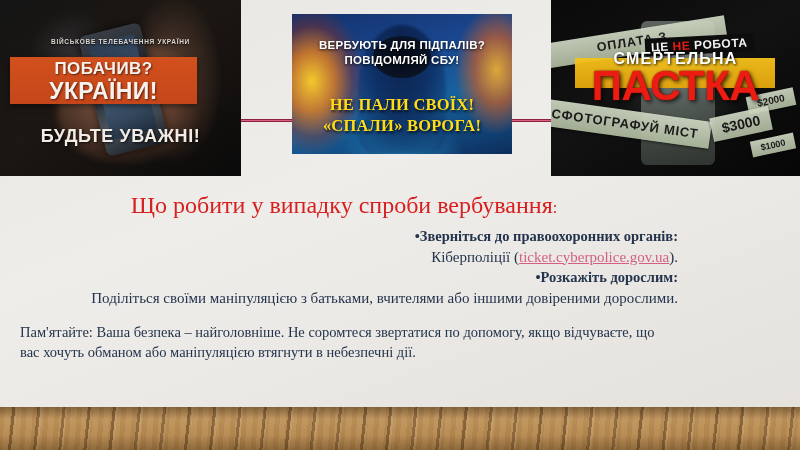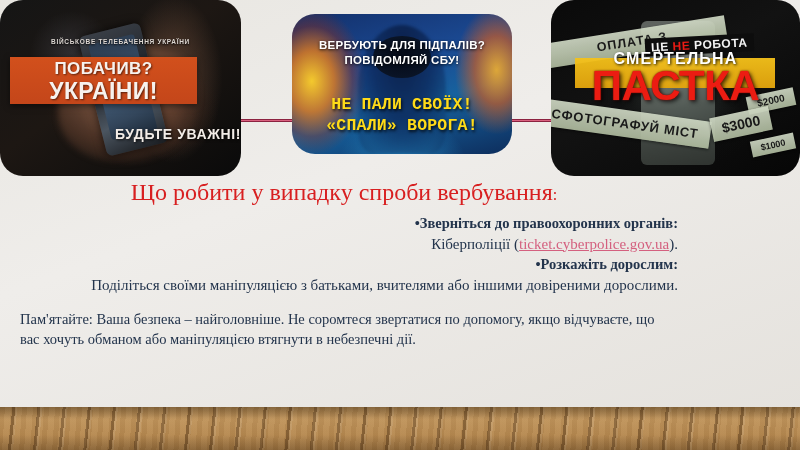--- a/index.html
+++ b/index.html
@@ -26,21 +26,20 @@
     background: linear-gradient(to bottom, #8c2240 0%, #8c2240 34%, #d9617f 34%, #d9617f 67%, #8c2240 67%, #8c2240 100%);
     z-index: 1;
   }
 
   
   .photo {
     position: absolute;
     z-index: 2;
     overflow: hidden;
     background: #0b0b0b;
-    border-radius: 23px;
   }
 
   
   #photo-left {
     left: 0;
     top: 0;
     width: 234px;
     height: 176px;
     background:
       radial-gradient(ellipse 120px 80px at 55% 62%, rgba(150,96,70,0.55) 0%, rgba(60,33,24,0.3) 45%, rgba(0,0,0,0) 72%),
@@ -113,25 +112,25 @@
     letter-spacing: 0.4px;
     text-shadow: 1px 1px 2px rgba(0,0,0,.55);
   }
   #left-headline-1 { top: 59px; font-size: 17px; }
   #left-headline-2 { top: 78px; font-size: 23px; }
   #left-subline {
     position: absolute;
     left: 0;
     top: 126px;
     width: 100%;
-    text-align: right;
+    text-align: center;
     color: #f2ece7;
     font-family: "Liberation Sans", sans-serif;
     font-weight: bold;
-    font-size: 14px;
+    font-size: 18px;
     letter-spacing: 0.6px;
     text-shadow: 1px 1px 3px rgba(0,0,0,.8);
   }
 
   
   #photo-center {
     left: 292px;
     top: 14px;
     width: 220px;
     height: 140px;
@@ -175,21 +174,21 @@
     text-shadow: 0 1px 3px rgba(0,0,0,.85);
     z-index: 3;
   }
   #center-bottom-text {
     position: absolute;
     left: 0;
     top: 80px;
     width: 100%;
     text-align: center;
     color: #ffdb18;
-    font-family: Liberation Mono, monospace;
+    font-family: Liberation Serif, serif;
     font-weight: bold;
     font-size: 16.5px;
     line-height: 21px;
     letter-spacing: 0.2px;
     text-shadow: 1px 2px 3px rgba(0,0,0,.8);
     z-index: 3;
   }
 
   
   #photo-right {
@@ -293,21 +292,21 @@
     width: 200px; height: 30px;
     background: linear-gradient(to bottom, #f5c21a 0%, #e5a60d 100%);
     opacity: .95;
     z-index: 3;
   }
 
   
   #content {
     position: absolute;
     left: 0;
-    top: 172px;
+    top: 185px;
     width: 688px;
     height: 231px;
     z-index: 3;
   }
   #slide-title {
     margin: 6px 0 0 0;
     text-align: center;
     color: #d81f20;
     font-family: "Liberation Serif", serif;
     font-size: 24px;

